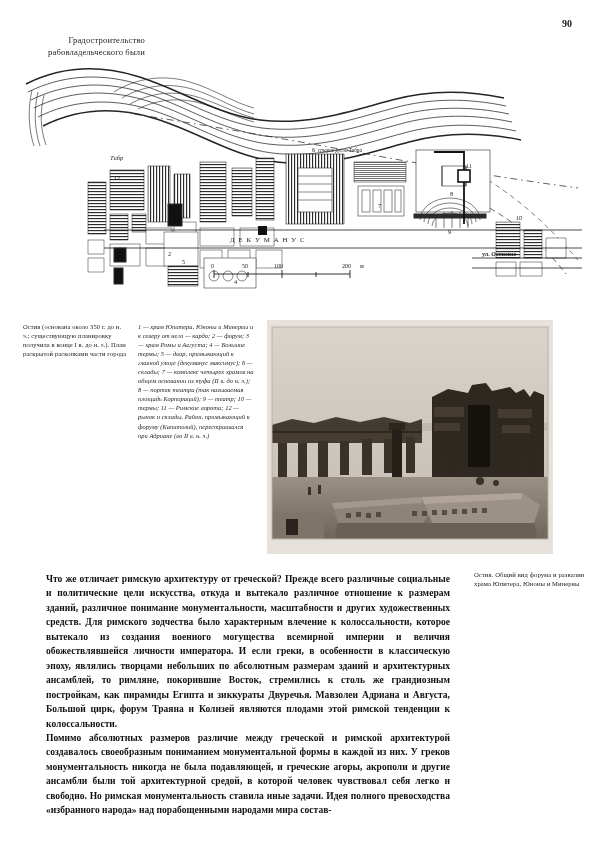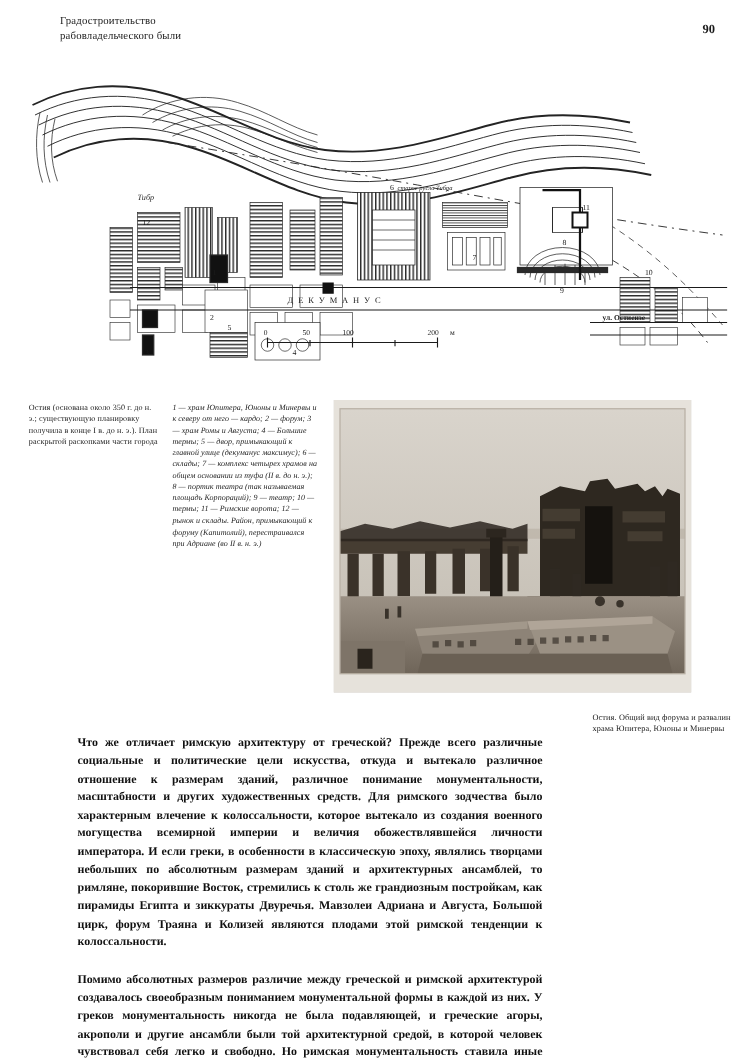--- a/index.html
+++ b/index.html
@@ -8,23 +8,23 @@
     background:#ffffff;
     font-family:"Liberation Serif", serif;
     color:#1a1a1a;
     position:relative;
     overflow:hidden;
   }
   .page{position:relative;width:600px;height:850px;}
 
   
   .running-head{
-    position:absolute;left:48px;top:10px;
+    position:absolute;left:48px;top:34px;
     font-size:8.6px;line-height:12.2px;
-    letter-spacing:.15px;color:#232323;
+    letter-spacing:.15px;color:#232323;text-align:right;
   }
   .folio{
     position:absolute;right:28px;top:18px;
     font-size:10px;font-weight:bold;color:#1a1a1a;
   }
 
   
   .map-plate{
     position:absolute;left:18px;top:62px;
     width:564px;height:232px;
@@ -73,21 +73,21 @@
   .body-col{
     position:absolute;left:46px;top:572px;
     width:404px;
     font-size:9.55px;
     line-height:14.45px;
     font-weight:bold;
     text-align:justify;
     color:#111;
     letter-spacing:.01px;
   }
-  .body-col p{margin:16px;}
+  .body-col p{margin:0;}
   .body-col p + p{margin-top:0px;}
   .p-indent{text-indent:0;}
 </style>
 </head>
 <body>
 
 <div class="page">
 
   <div class="running-head">
     <div>Градостроительство</div>

